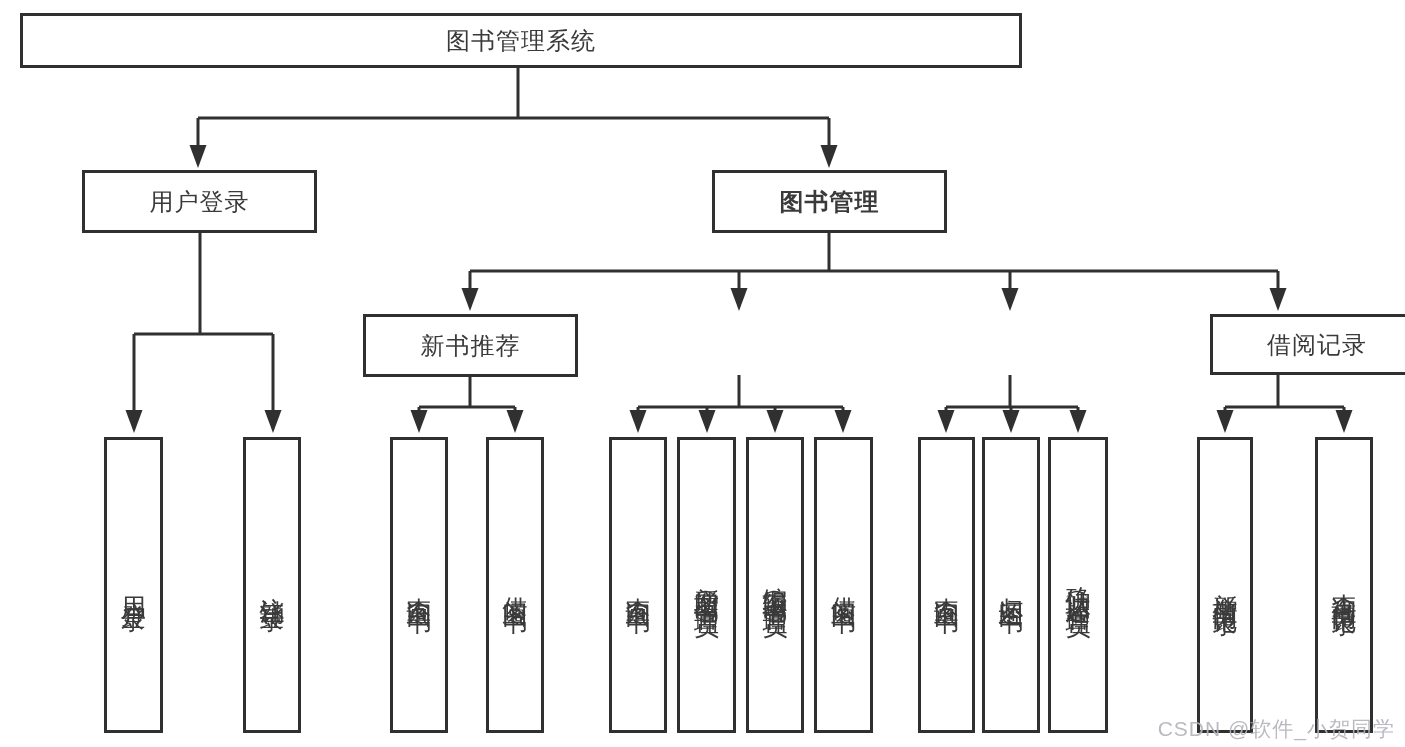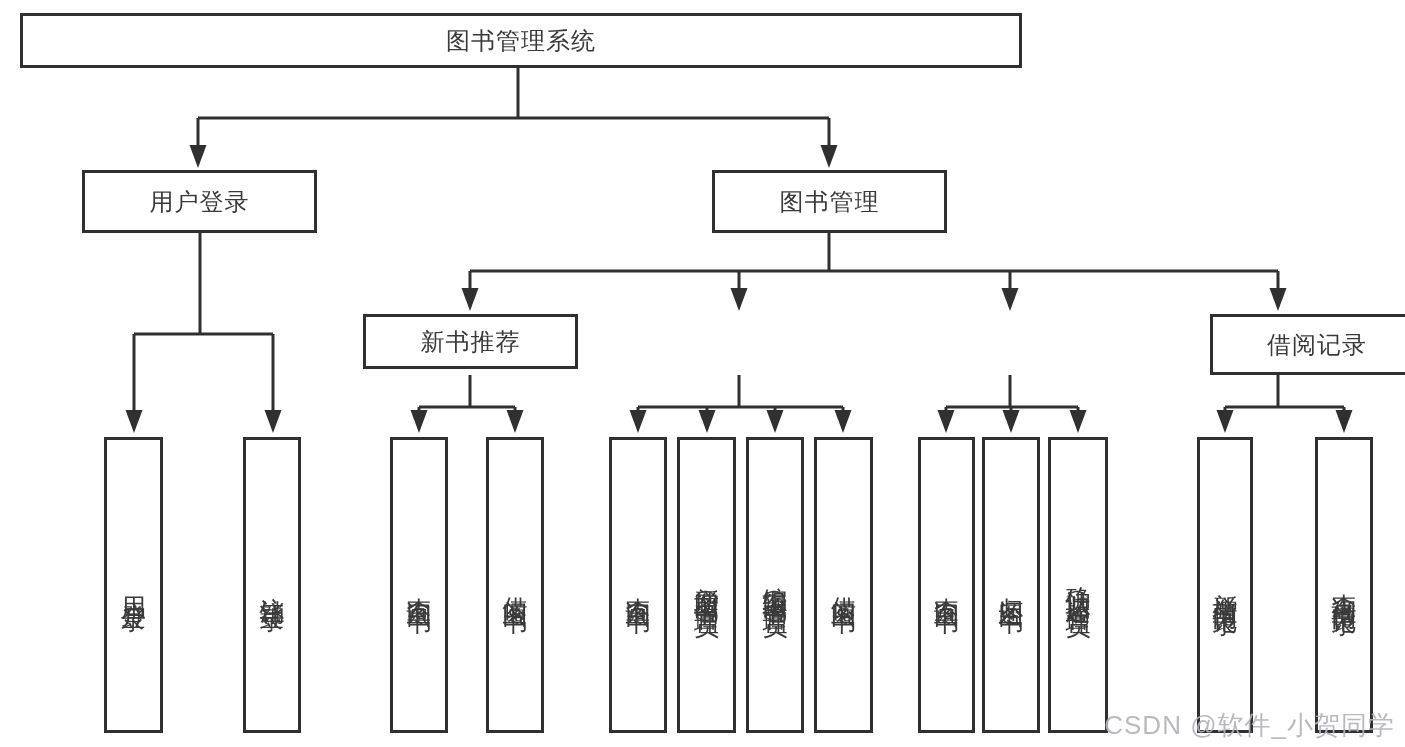--- a/index.html
+++ b/index.html
@@ -17,35 +17,35 @@
     position:absolute;box-sizing:border-box;background:#ffffff;top:437px;height:296px;
     border:3px solid #303030;display:flex;align-items:center;justify-content:center;
   }
   .vbox span{
     writing-mode:vertical-rl;text-orientation:mixed;
     font-size:25px;color:#3a3a3a;letter-spacing:4px;line-height:1;
   }
   
   .n-root{left:20px;top:13px;width:1002px;height:55px;}
   .n-user-login{left:82px;top:170px;width:235px;height:63px;}
-  .n-book-mgmt{left:712px;top:170px;width:235px;height:63px;}
-  .n-new-book{left:363px;top:314px;width:215px;height:55px;}
+  .n-book-mgmt{left:712px;top:170px;width:235px;height:63px;font-weight:bold;}
+  .n-new-book{left:363px;top:314px;width:215px;height:63px;}
   .n-book-borrow{left:632px;top:314px;width:216px;height:61px;}
   .n-current-borrow{left:903px;top:314px;width:214px;height:61px;}
   .n-borrow-records{left:1210px;top:314px;width:214px;height:61px;}
   
   .l1{left:104px;width:59px;}  .l2{left:243px;width:58px;}
   .l3{left:390px;width:58px;}  .l4{left:486px;width:58px;}
   .l5{left:609px;width:58px;}  .l6{left:677px;width:59px;}
   .l7{left:746px;width:58px;}  .l8{left:814px;width:59px;}
   .l9{left:918px;width:57px;}  .l10{left:982px;width:58px;}
   .l11{left:1048px;width:60px;} .l12{left:1197px;width:56px;}
   .l13{left:1315px;width:58px;}
   .watermark{
-    position:absolute;right:10px;bottom:4px;font-size:26px;
+    position:absolute;right:10px;bottom:4px;font-size:21px;
     color:#b4b4bc;opacity:.92;letter-spacing:1px;white-space:nowrap;
   }
 </style>
 </head>
 <body>
 
 <div class="stage">
 
   <svg class="connectors" viewBox="0 0 1405 747" xmlns="http://www.w3.org/2000/svg">
     <g stroke="#303030" stroke-width="3" fill="none">

